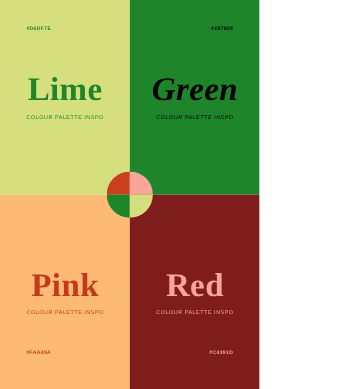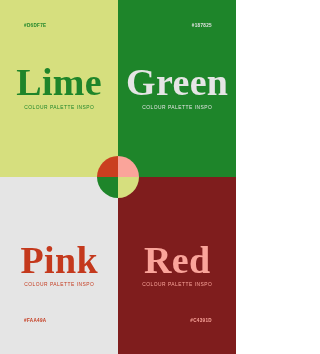--- a/index.html
+++ b/index.html
@@ -16,21 +16,21 @@
 
   .hex{position:absolute;font-size:4.6px;line-height:5px;font-weight:700;
        letter-spacing:0.33px;white-space:nowrap;}
   #p0 .hex{left:24px;top:23.1px}
   #p1 .hex{right:24px;top:23.1px}
   #p2 .hex{left:24px;bottom:31.3px}
   #p3 .hex{right:24px;bottom:31.3px}
 
   .title{position:absolute;left:0;width:118px;text-align:center;
          font-family:"Liberation Serif",serif;font-weight:700;
-         font-size:38px;line-height:30px;letter-spacing:0.35px;
+         font-size:30px;line-height:30px;letter-spacing:0.35px;
          text-indent:0.35px;}
   .sub{position:absolute;left:0;width:118px;text-align:center;
        font-size:4.9px;line-height:6px;letter-spacing:0.5px;
        text-indent:0.5px;white-space:nowrap;}
   #p0 .title,#p1 .title{top:66.6px}
   #p0 .sub,#p1 .sub{top:104.6px}
   #p2 .title,#p3 .title{top:67.6px}
   #p2 .sub,#p3 .sub{top:105.1px}
 
   .circle{position:absolute;left:96.7px;top:155.7px;width:42.6px;height:42.6px;
@@ -41,27 +41,27 @@
 <body>
 
 <div class="board">
 
   <div class="panel" id="p0" style="background-color: rgb(214, 223, 126); color: rgb(30, 133, 42);">
     <div class="hex">#D6DF7E</div>
     <div class="title">Lime</div>
     <div class="sub">COLOUR PALETTE INSPO</div>
   </div>
 
-  <div class="panel" id="p1" style="background-color: rgb(30, 133, 42); color: #e5e5e5;">
+  <div class="panel" id="p1" style="background-color: rgb(30, 133, 42); color: #000000; font-style: italic;">
     <div class="hex">#187825</div>
     <div class="title">Green</div>
     <div class="sub">COLOUR PALETTE INSPO</div>
   </div>
 
-  <div class="panel" id="p2" style="background-color: #e5e5e5; color: rgb(196, 57, 29);">
+  <div class="panel" id="p2" style="background-color: #fdba74; color: rgb(196, 57, 29);">
     <div class="hex">#FAA49A</div>
     <div class="title">Pink</div>
     <div class="sub">COLOUR PALETTE INSPO</div>
   </div>
 
   <div class="panel" id="p3" style="background-color: #7f1d1d; color: rgb(250, 164, 154);">
     <div class="hex">#C4391D</div>
     <div class="title">Red</div>
     <div class="sub">COLOUR PALETTE INSPO</div>
   </div>

